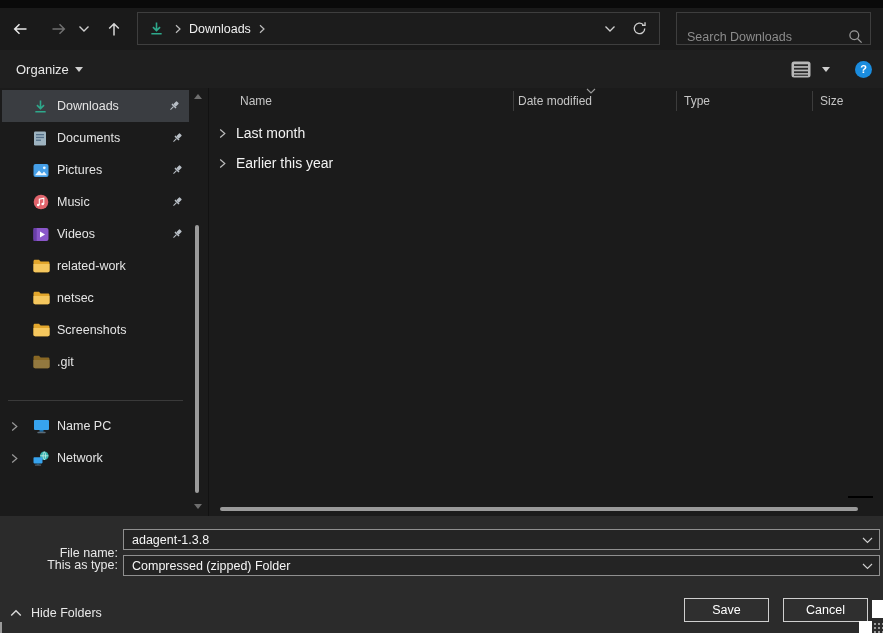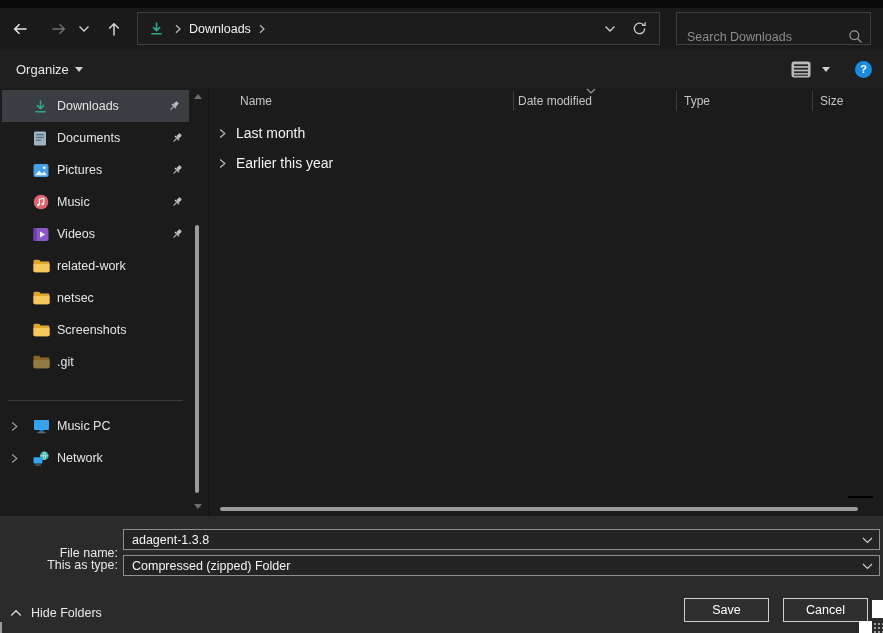--- a/index.html
+++ b/index.html
@@ -331,21 +331,21 @@
             <path d="M2.2 1.5 6.8 5.5 2.2 9.5" stroke="#9a9a9a" stroke-width="1.2"></path>
           </svg>
       </span>
       <span class="side-icon">
         <svg width="17" height="15" viewBox="0 0 17 15">
             <rect x="1" y="1" width="15" height="10" rx="1" fill="#37a3ee"></rect>
             <rect x="6.5" y="11" width="4" height="1.8" fill="#1c6fa8"></rect>
             <rect x="4.3" y="12.8" width="8.4" height="1.4" rx="0.7" fill="#5b6b77"></rect>
           </svg>
       </span>
-      <span class="side-label">Music PC</span>
+      <span class="side-label">Name PC</span>
     </div>
 
     <div class="side-item">
       <span class="tree-chevron">
         <svg width="9" height="11" viewBox="0 0 9 11" fill="none">
             <path d="M2.2 1.5 6.8 5.5 2.2 9.5" stroke="#9a9a9a" stroke-width="1.2"></path>
           </svg>
       </span>
       <span class="side-icon">
         <svg width="17" height="15" viewBox="0 0 17 15">

